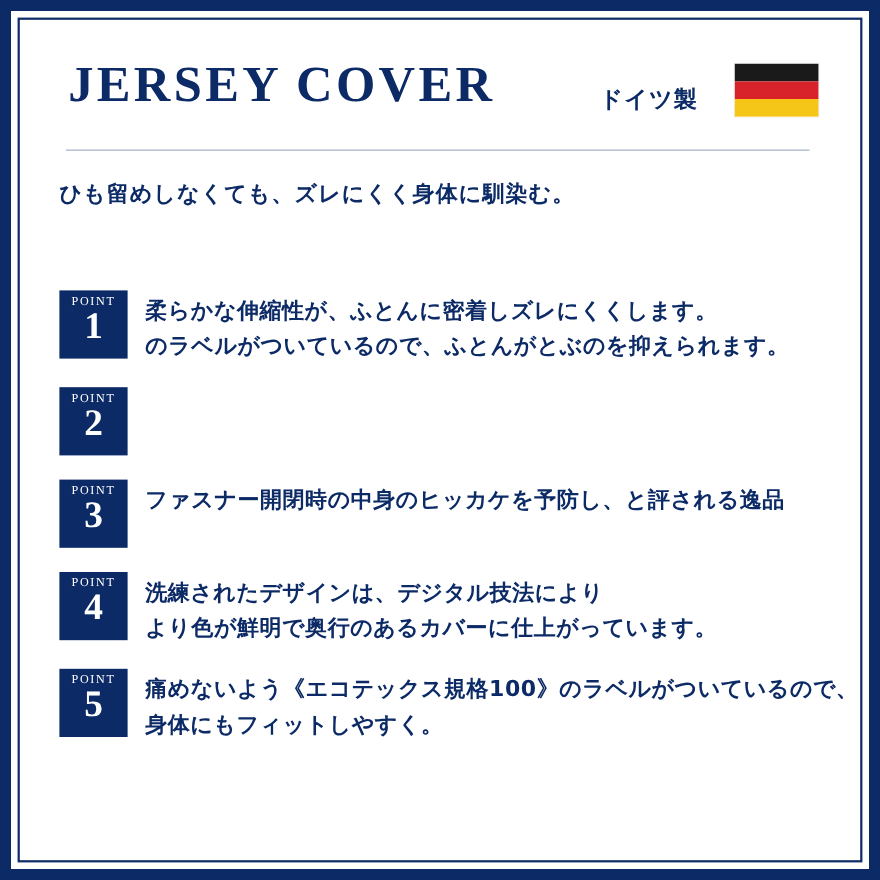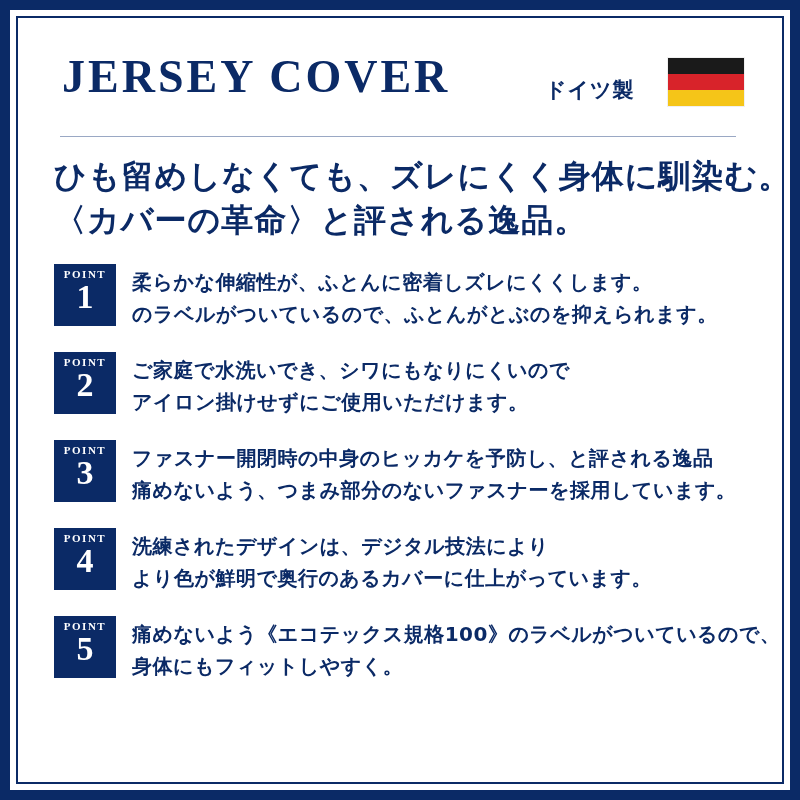--- a/index.html
+++ b/index.html
@@ -96,21 +96,21 @@
   .lead {
     position: absolute;
     left: 14px;
     top: 118px;
     width: 690px;
     font-family: "DejaVu Sans", "Liberation Sans", sans-serif;
     color: #0b2a66;
     font-weight: 700;
   }
   .lead-line {
-    font-size: 32px;
+    font-size: 20px;
     line-height: 44px;
     letter-spacing: 1px;
     white-space: nowrap;
   }
 
   
   .points {
     position: absolute;
     left: 14px;
     top: 228px;
@@ -134,21 +134,21 @@
     justify-content: flex-start;
     padding-top: 4px;
     box-sizing: border-box;
     margin-right: 16px;
   }
   .badge-label {
     font-family: "Liberation Serif", "DejaVu Serif", serif;
     font-size: 11px;
     letter-spacing: 1.5px;
     line-height: 13px;
-    font-weight: 700;
+    font-weight: 400;
   }
   .badge-num {
     font-family: "Liberation Serif", "DejaVu Serif", serif;
     font-size: 34px;
     line-height: 36px;
     font-weight: 700;
     margin-top: -2px;
   }
   .ptext {
     padding-top: 2px;
@@ -180,55 +180,49 @@
         <span style="background:#1a1a1a"></span>
         <span style="background:#d8232a"></span>
         <span style="background:#f5c518"></span>
       </div>
     </div>
 
     <div class="rule"></div>
 
     <div class="lead">
       <div class="lead-line">ひも留めしなくても、ズレにくく身体に馴染む。</div>
-      <div class="lead-line">〈カバーの革命〉と評される逸品。</div>
     </div>
 
     <div class="points">
 
       <div class="point-row">
         <div class="badge">
           <div class="badge-label">POINT</div>
           <div class="badge-num">1</div>
         </div>
         <div class="ptext">
           <div>柔らかな伸縮性が、ふとんに密着しズレにくくします。</div>
           <div>のラベルがついているので、ふとんがとぶのを抑えられます。</div>
         </div>
       </div>
 
       <div class="point-row">
         <div class="badge">
           <div class="badge-label">POINT</div>
           <div class="badge-num">2</div>
         </div>
-        <div class="ptext">
-          <div>ご家庭で水洗いでき、シワにもなりにくいので</div>
-          <div>アイロン掛けせずにご使用いただけます。</div>
-        </div>
       </div>
 
       <div class="point-row">
         <div class="badge">
           <div class="badge-label">POINT</div>
           <div class="badge-num">3</div>
         </div>
         <div class="ptext">
           <div>ファスナー開閉時の中身のヒッカケを予防し、と評される逸品</div>
-          <div>痛めないよう、つまみ部分のないファスナーを採用しています。</div>
         </div>
       </div>
 
       <div class="point-row">
         <div class="badge">
           <div class="badge-label">POINT</div>
           <div class="badge-num">4</div>
         </div>
         <div class="ptext">
           <div>洗練されたデザインは、デジタル技法により</div>

